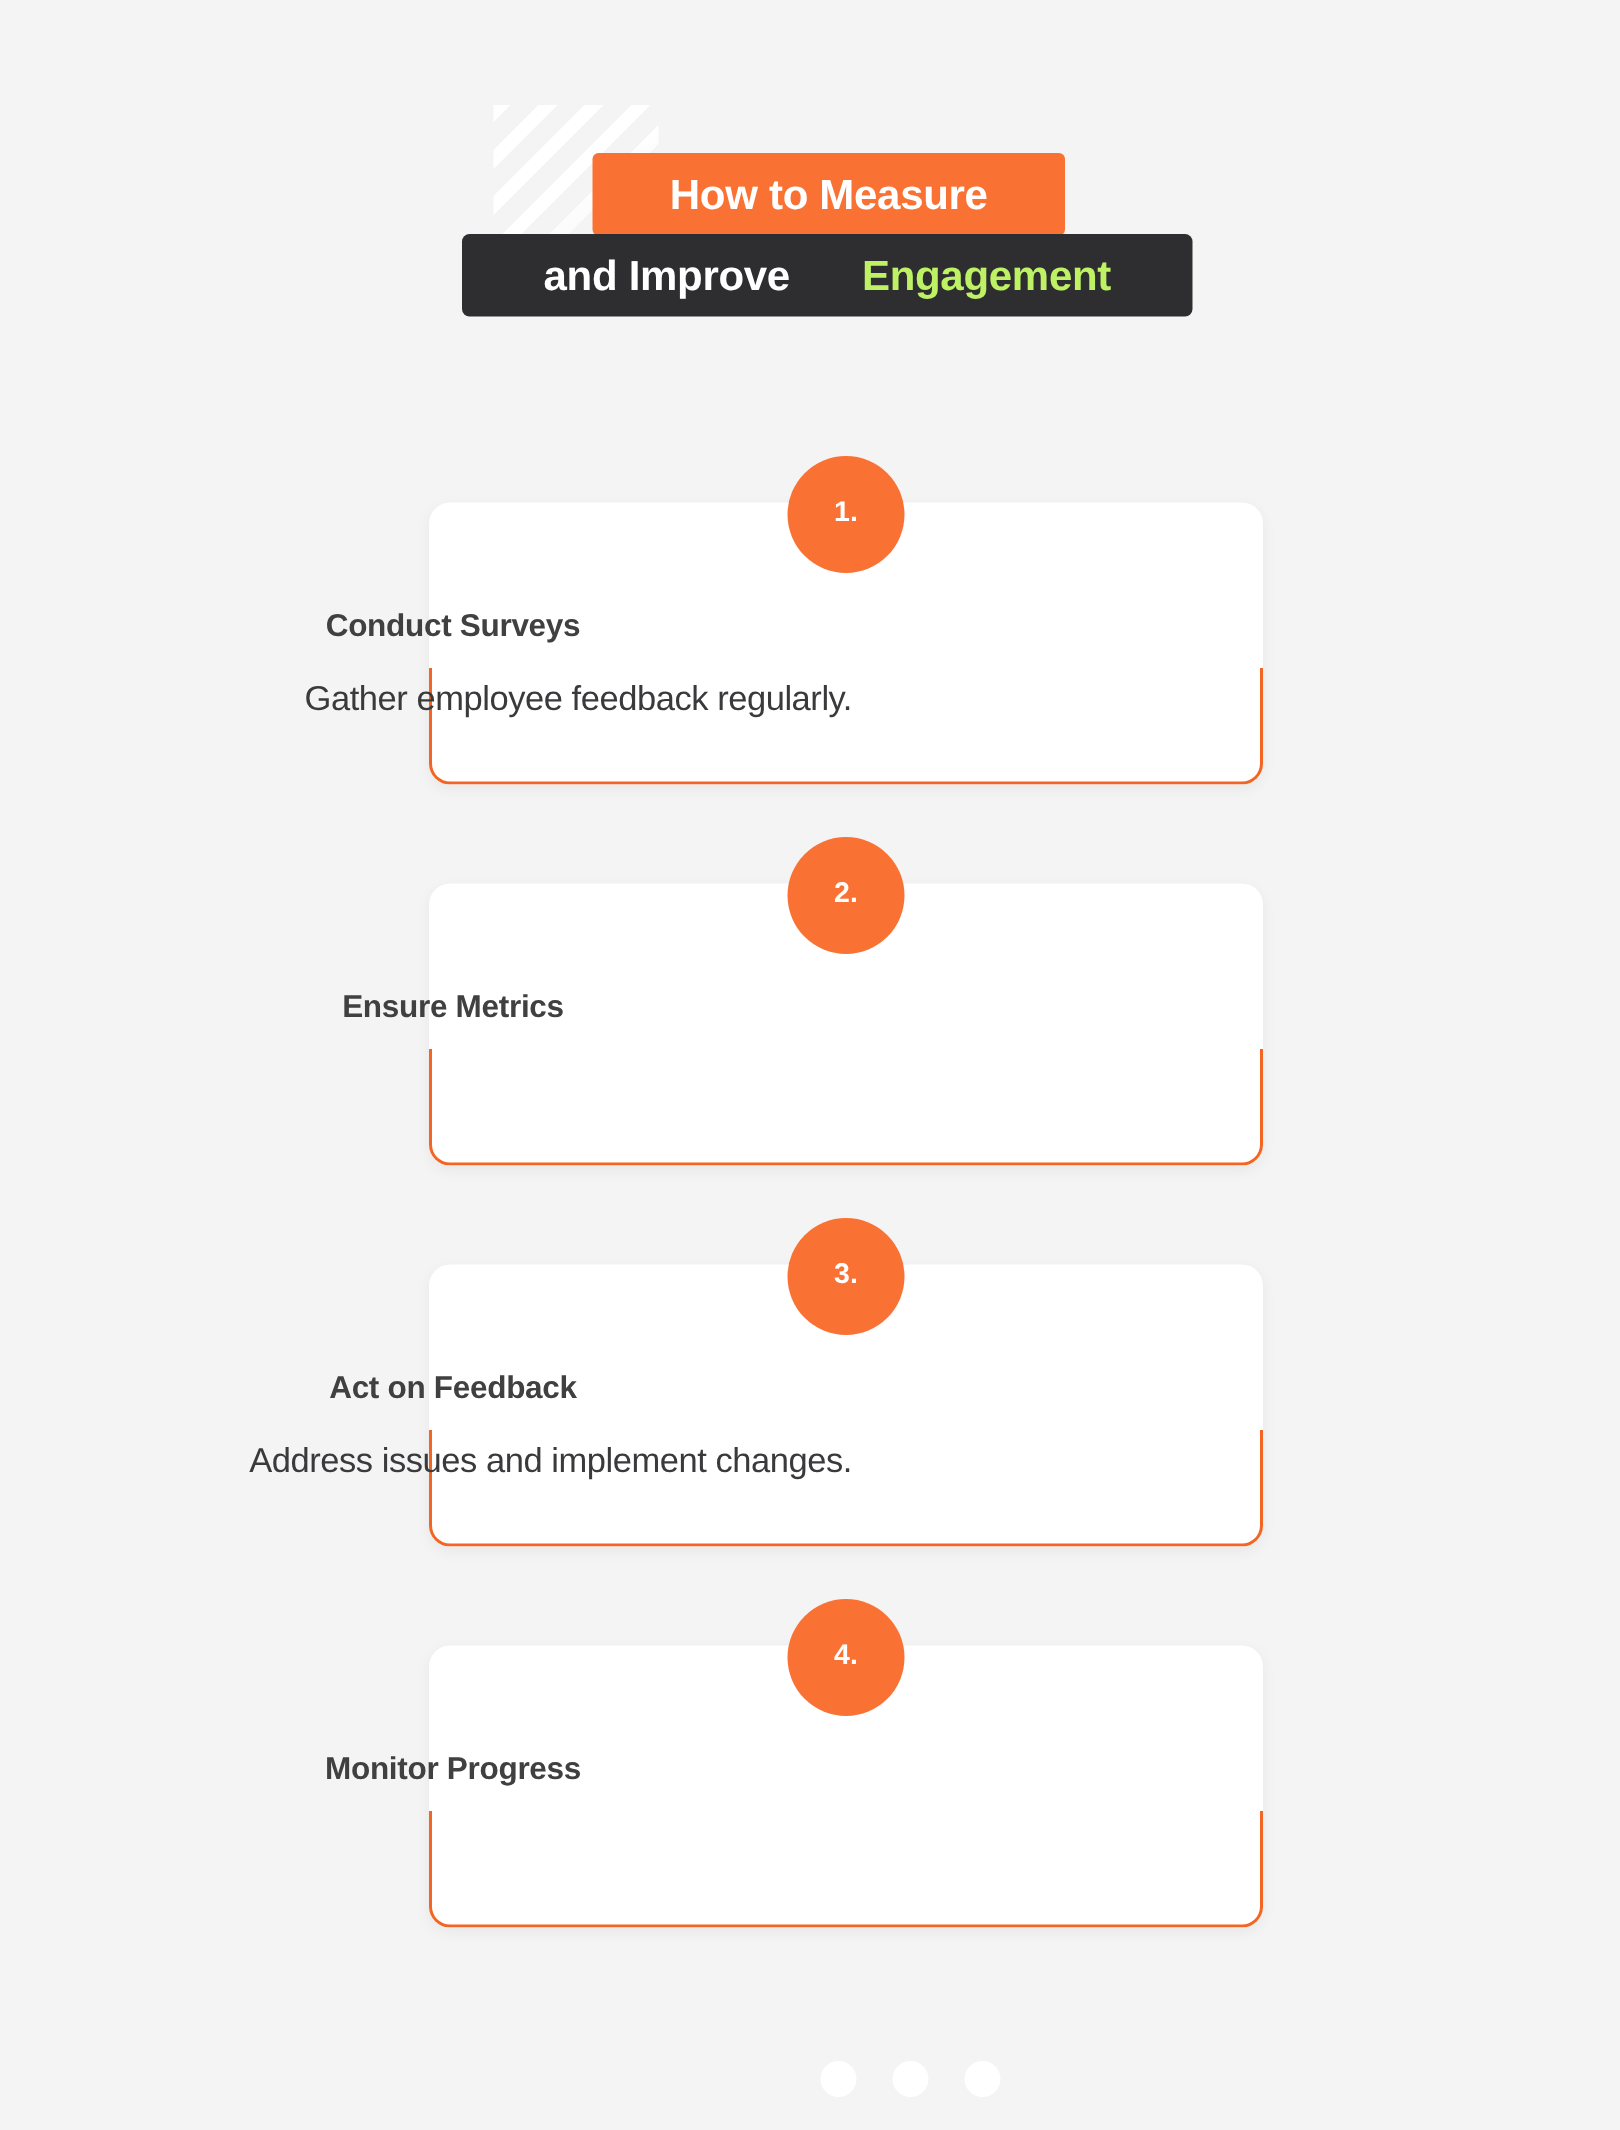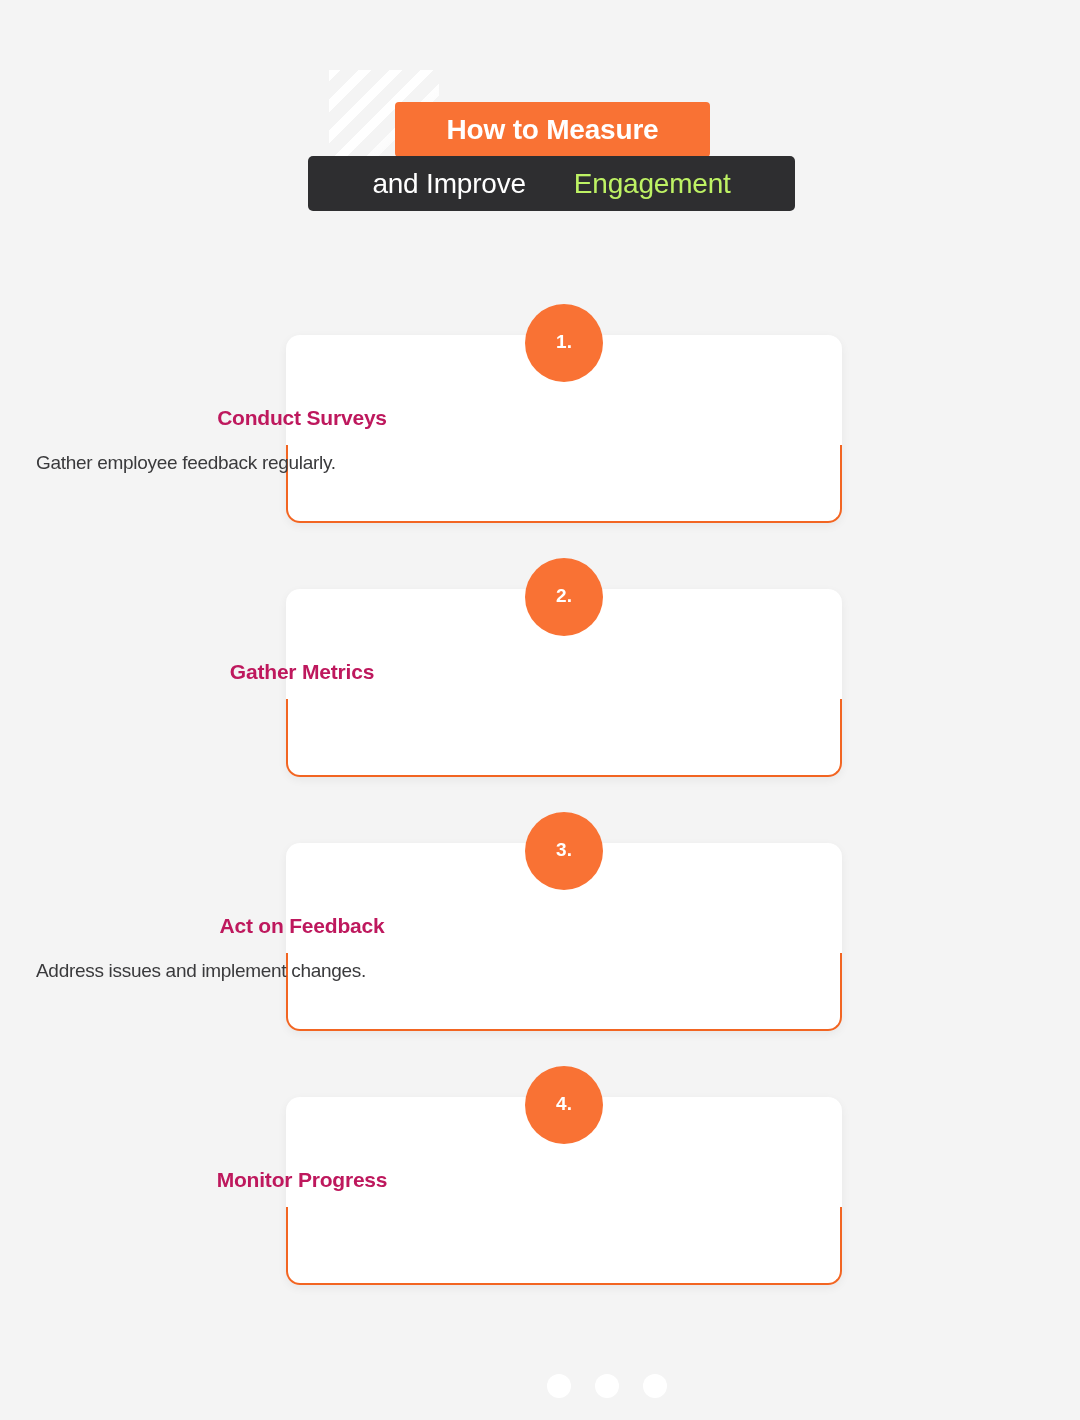--- a/index.html
+++ b/index.html
@@ -67,21 +67,21 @@
     left:296px;
     top:144px;
     width:487px;
     height:55px;
     background:#2e2e30;
     border-radius:5px;
     display:flex;
     align-items:center;
     justify-content:center;
     font-size:28px;
-    font-weight:normal;
+    font-weight:bold;
     letter-spacing:-0.2px;
     white-space:nowrap;
     color:#ffffff;
   }
   .title-dark .hl { color:#bef264; }
   .title-dark .sp { display:inline-block; width:9px; }
 
   
   .steps {
     position:absolute;
@@ -143,32 +143,32 @@
   }
 
   .card-title {
     position:absolute;
     left:0;
     top:90px;
     width:556px;
     text-align:center;
     font-size:21px;
     font-weight:bold;
-    color:#be185d;
+    color:#404040;
     letter-spacing:-0.2px;
     z-index:4;
   }
 
   .card-desc {
     position:absolute;
     left:0;
     top:136px;
     width:556px;
-    text-align:left;
-    font-size:19px;
+    text-align:right;
+    font-size:23px;
     font-weight:normal;
     color:#3a3a3c;
     letter-spacing:-0.3px;
     z-index:4;
   }
 
   
   .dots {
     position:absolute;
     left:511px;
@@ -218,21 +218,21 @@
     <div class="card-title">Conduct Surveys</div>
     <div class="card-desc">Gather employee feedback regularly.</div>
   </div>
 
   <div class="step">
     <div class="card"></div>
     <div class="card-accent"></div>
     <div class="badge">
       <span>2.</span>
     </div>
-    <div class="card-title">Gather Metrics</div>
+    <div class="card-title">Ensure Metrics</div>
   </div>
 
   <div class="step">
     <div class="card"></div>
     <div class="card-accent"></div>
     <div class="badge">
       <span>3.</span>
     </div>
     <div class="card-title">Act on Feedback</div>
     <div class="card-desc">Address issues and implement changes.</div>

